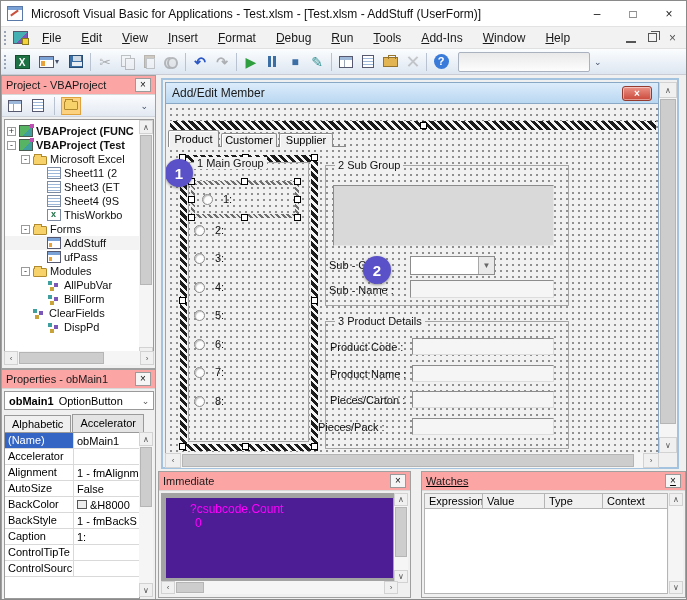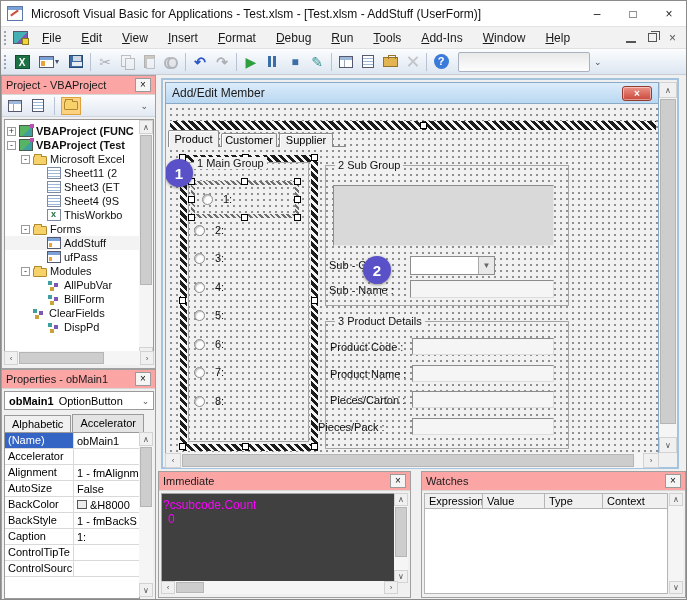--- a/index.html
+++ b/index.html
@@ -140,21 +140,21 @@
   .opt{position:absolute;display:flex;align-items:center;gap:10px;font-size:11px;color:#111;}
   .vlabel{position:absolute;font-size:11px;color:#111;white-space:nowrap;}
   .vtext{position:absolute;background:#f5f5f5;border:1px solid #8c8c8c;border-bottom-color:#dcdcdc;border-right-color:#dcdcdc;}
   .vlist{position:absolute;background:#d9d9d9;border:1px solid #8c8c8c;border-bottom-color:#e6e6e6;border-right-color:#e6e6e6;}
   .vcombo{position:absolute;background:#fff;border:1px solid #8c8c8c;display:flex;}
   .vcombo .field{flex:1;}
   .vcombo .btn{width:16px;background:#e9e9e9;border-left:1px solid #a8a8a8;color:#666;font-size:8px;display:flex;align-items:center;justify-content:center;}
   .badge{position:absolute;width:28px;height:28px;border-radius:50%;background:var(--badge,#5a50c8);color:#fff;font-size:15px;font-weight:bold;display:flex;align-items:center;justify-content:center;box-shadow:0 1px 3px rgba(0,0,0,.4);z-index:30;}
 
   
-  .imm-content{position:absolute;left:2px;top:21px;width:237px;height:90px;background:#404040;border:1px solid #a3a3a3;font-size:12px;color:var(--immediate_text,#ff00ff);padding:4px 0 0 1px;}
+  .imm-content{position:absolute;left:2px;top:21px;width:237px;height:90px;background:#4c1d95;border:5px solid #a3a3a3;font-size:12px;color:var(--immediate_text,#ff00ff);padding:4px 0 0 24px;}
   .imm-line2{margin-left:5px;}
   .wat-header{position:absolute;left:2px;top:21px;right:17px;height:16px;display:flex;background:#f0f0f0;border:1px solid #b5b5b5;font-size:11px;}
   .wat-col{border-right:1px solid #b5b5b5;padding:1px 4px;white-space:nowrap;overflow:hidden;}
   .wat-body{position:absolute;left:2px;top:37px;right:17px;bottom:3px;background:#fff;border:1px solid #b5b5b5;border-top:none;}
 </style>
 </head>
 <body>
 
 <div class="app">
 
@@ -570,21 +570,21 @@
       <span class="sb-thumb" style="left:1px;top:14px;width:12px;height:50px;"></span>
       <span class="sb-btn" style="left:0;bottom:0;width:14px;height:13px;">∨</span>
     </div>
     <div class="sb" style="left:2px;bottom:3px;width:237px;height:13px;">
       <span class="sb-btn" style="left:0;top:0;width:14px;height:13px;">‹</span>
       <span class="sb-thumb" style="left:15px;top:1px;width:28px;height:11px;"></span>
       <span class="sb-btn" style="right:0;top:0;width:14px;height:13px;">›</span>
     </div>
   </div>
 
-  <div class="panel" style="left:420px;top:470px;width:265px;height:127px;">
+  <div class="panel" style="left:420px;top:470px;width:265px;height:127px;text-decoration:underline;">
     <div class="panel-title">
       <span>Watches</span>
       <span class="x-btn">×</span>
     </div>
     <div class="wat-header">
       <span class="wat-col" style="width:58px">Expression</span>
       <span class="wat-col" style="width:62px">Value</span>
       <span class="wat-col" style="width:58px">Type</span>
       <span class="wat-col" style="flex:1;border-right:none">Context</span>
     </div>

